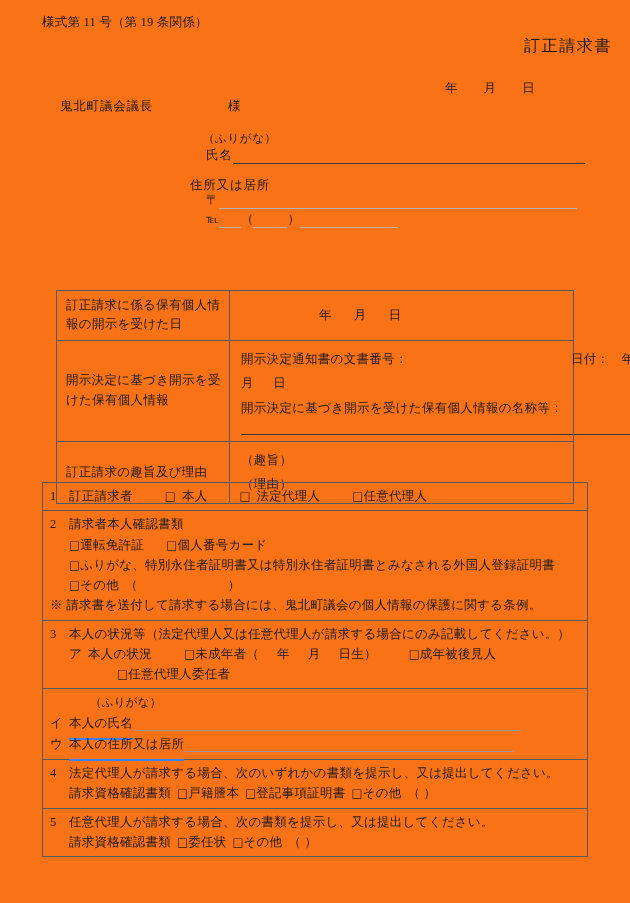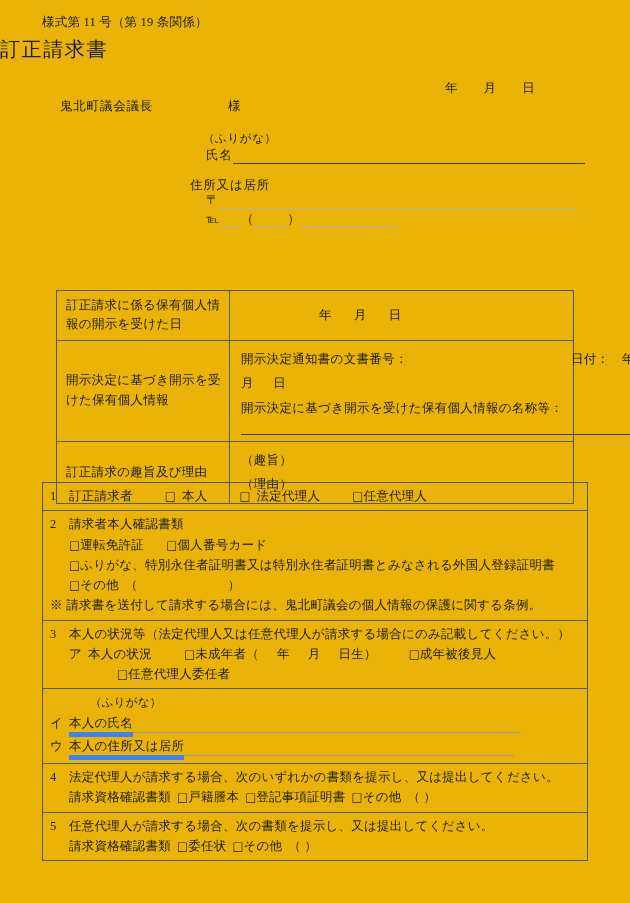--- a/index.html
+++ b/index.html
@@ -9,40 +9,40 @@
     background: #ffffff;
   }
   body {
     font-family: "Liberation Serif", "DejaVu Serif", serif;
     color: #1a1a1a;
   }
   #page {
     position: relative;
     width: 630px;
     height: 903px;
-    background: #eab308;
+    background: #f97316;
     overflow: hidden;
   }
 
   
   .form-no {
     position: absolute;
     left: 42px;
     top: 14px;
     font-size: 12.5px;
     letter-spacing: .2px;
     white-space: nowrap;
   }
   .doc-title {
     position: absolute;
     left: 0;
     top: 36px;
     width: 612px;
-    text-align: left;
-    font-size: 20px;
+    text-align: right;
+    font-size: 16px;
     letter-spacing: 1.6px;
   }
   .date-line {
     position: absolute;
     left: 380px;
     top: 80px;
     width: 220px;
     font-size: 12.5px;
     letter-spacing: .5px;
     text-align: center;
@@ -178,22 +178,22 @@
   }
   .sp-s { margin: 0 3px; }
   .sp-m { margin: 0 9px; }
   .sp-l { margin: 0 16px; }
 
   .ul-row {
     position: relative;
     white-space: nowrap;
   }
   .ul-label {
-    border-bottom: 5px solid #3b82f6;
-    padding-bottom: 2px;
+    border-bottom: 2px solid #3b82f6;
+    padding-bottom: 8px;
   }
   .ul-fill {
     display: inline-block;
     border-bottom: 1px solid #9a9a9a;
     height: 0;
     vertical-align: bottom;
     margin-bottom: 3px;
   }
   .kana-ind {
     display: inline-block;

